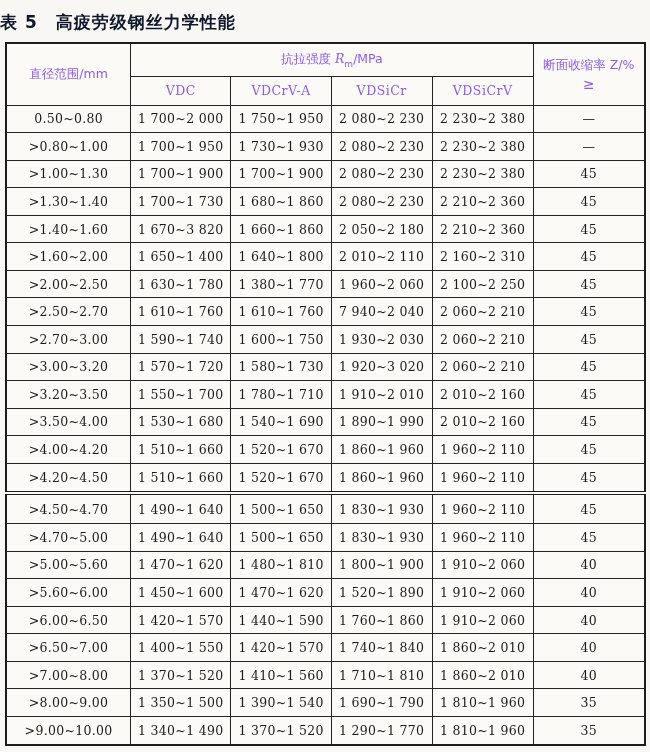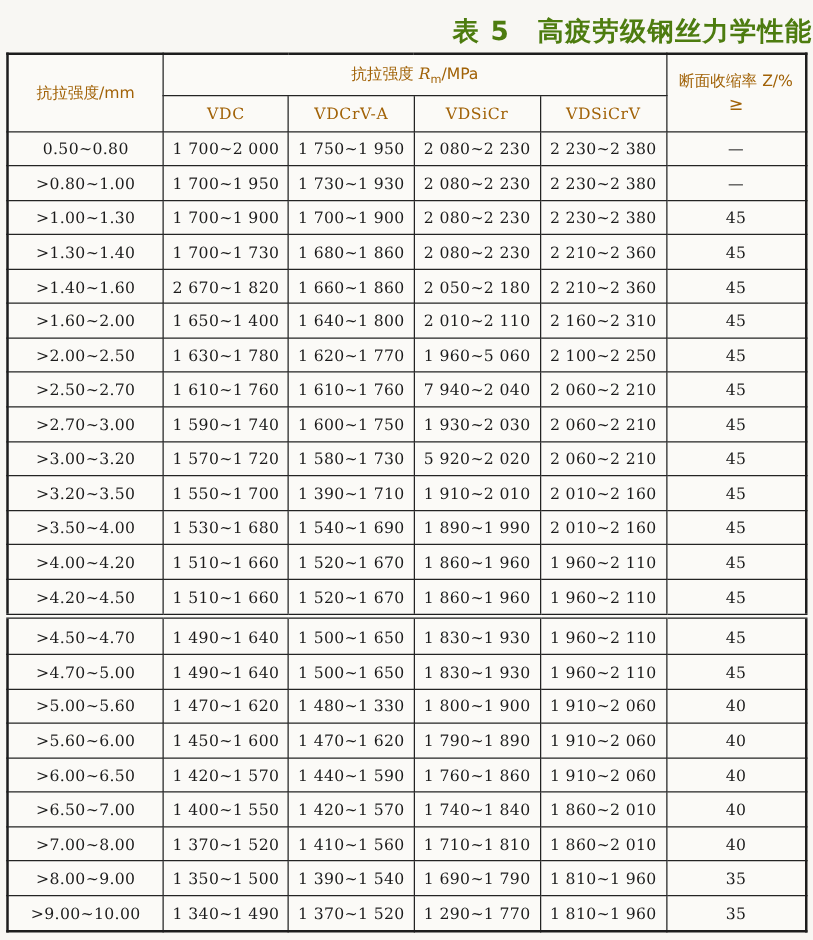--- a/index.html
+++ b/index.html
@@ -7,26 +7,26 @@
     width: 650px; height: 752px;
     background: #f8f7f3;
     font-family: "DejaVu Serif", "Liberation Serif", serif;
     color: #1b1b1b;
     overflow: hidden;
     position: relative;
   }
   .page-title {
     position: absolute;
     top: 11px; left: 0; right: 0;
-    text-align: right;
+    text-align: left;
     font-family: "DejaVu Sans", "Liberation Sans", sans-serif;
     font-weight: bold;
-    font-size: 21px;
+    font-size: 17px;
     letter-spacing: 1px;
-    color: #4d7c0f;
+    color: #0f172a;
   }
   table.spec-table {
     position: absolute;
     left: 5px; top: 42px;
     width: 641px; height: 704px;
     border-collapse: collapse;
     table-layout: fixed;
     background: #fbfaf7;
   }
   .spec-table th, .spec-table td {
@@ -38,21 +38,21 @@
     padding: 0;
     overflow: hidden;
     white-space: nowrap;
   }
   .spec-table { border: 2px solid #1d1d1d; }
   thead tr.hrow-1 { height: 33px; }
   thead tr.hrow-2 { height: 29px; margin-top: 48px; }
   thead th {
     font-family: "DejaVu Sans", "Liberation Sans", sans-serif;
     font-size: 12.5px;
-    color: #a16207;
+    color: #8b5cf6;
     border-bottom-width: 2px;
   }
   th.th-tensile { border-bottom-width: 1px; }
   th.th-tensile i { font-style: italic; font-family: "DejaVu Serif", serif; }
   th.th-tensile sub { font-size: 9px; }
   th.th-grade { font-family: "DejaVu Serif", "Liberation Serif", serif; letter-spacing: 0.5px; }
   th.th-reduction .line2 { font-size: 14px; margin-top: 2px; font-family: "DejaVu Sans", sans-serif; }
   tbody td { letter-spacing: 0.3px; }
   tbody tr.section-break td { border-top: 4px double #1d1d1d; border-radius: 15px; }
 </style>
@@ -65,21 +65,21 @@
   <colgroup>
     <col style="width:19.5%">
     <col style="width:15.7%">
     <col style="width:15.7%">
     <col style="width:15.8%">
     <col style="width:15.8%">
     <col style="width:17.5%">
   </colgroup>
   <thead>
     <tr class="hrow-1">
-      <th rowspan="2">抗拉强度/mm</th>
+      <th rowspan="2">直径范围/mm</th>
       <th colspan="4" class="th-tensile"><span>抗拉强度 </span><i>R</i><sub>m</sub><span>/MPa</span></th>
       <th rowspan="2" class="th-reduction">
         <div class="line1">断面收缩率 Z/%</div>
         <div class="line2">≥</div>
       </th>
     </tr>
     <tr class="hrow-2">
       <th class="th-grade">VDC</th>
       <th class="th-grade">VDCrV-A</th>
       <th class="th-grade">VDSiCr</th>
@@ -114,39 +114,39 @@
       <tr>
         <td>&gt;1.30~1.40</td>
         <td>1 700~1 730</td>
         <td>1 680~1 860</td>
         <td>2 080~2 230</td>
         <td>2 210~2 360</td>
         <td>45</td>
       </tr>
       <tr>
         <td>&gt;1.40~1.60</td>
-        <td>2 670~1 820</td>
+        <td>1 670~3 820</td>
         <td>1 660~1 860</td>
         <td>2 050~2 180</td>
         <td>2 210~2 360</td>
         <td>45</td>
       </tr>
       <tr>
         <td>&gt;1.60~2.00</td>
         <td>1 650~1 400</td>
         <td>1 640~1 800</td>
         <td>2 010~2 110</td>
         <td>2 160~2 310</td>
         <td>45</td>
       </tr>
       <tr>
         <td>&gt;2.00~2.50</td>
         <td>1 630~1 780</td>
-        <td>1 620~1 770</td>
-        <td>1 960~5 060</td>
+        <td>1 380~1 770</td>
+        <td>1 960~2 060</td>
         <td>2 100~2 250</td>
         <td>45</td>
       </tr>
       <tr>
         <td>&gt;2.50~2.70</td>
         <td>1 610~1 760</td>
         <td>1 610~1 760</td>
         <td>7 940~2 040</td>
         <td>2 060~2 210</td>
         <td>45</td>
@@ -156,28 +156,28 @@
         <td>1 590~1 740</td>
         <td>1 600~1 750</td>
         <td>1 930~2 030</td>
         <td>2 060~2 210</td>
         <td>45</td>
       </tr>
       <tr>
         <td>&gt;3.00~3.20</td>
         <td>1 570~1 720</td>
         <td>1 580~1 730</td>
-        <td>5 920~2 020</td>
+        <td>1 920~3 020</td>
         <td>2 060~2 210</td>
         <td>45</td>
       </tr>
       <tr>
         <td>&gt;3.20~3.50</td>
         <td>1 550~1 700</td>
-        <td>1 390~1 710</td>
+        <td>1 780~1 710</td>
         <td>1 910~2 010</td>
         <td>2 010~2 160</td>
         <td>45</td>
       </tr>
       <tr>
         <td>&gt;3.50~4.00</td>
         <td>1 530~1 680</td>
         <td>1 540~1 690</td>
         <td>1 890~1 990</td>
         <td>2 010~2 160</td>
@@ -211,30 +211,30 @@
         <td>&gt;4.70~5.00</td>
         <td>1 490~1 640</td>
         <td>1 500~1 650</td>
         <td>1 830~1 930</td>
         <td>1 960~2 110</td>
         <td>45</td>
       </tr>
       <tr>
         <td>&gt;5.00~5.60</td>
         <td>1 470~1 620</td>
-        <td>1 480~1 330</td>
+        <td>1 480~1 810</td>
         <td>1 800~1 900</td>
         <td>1 910~2 060</td>
         <td>40</td>
       </tr>
       <tr>
         <td>&gt;5.60~6.00</td>
         <td>1 450~1 600</td>
         <td>1 470~1 620</td>
-        <td>1 790~1 890</td>
+        <td>1 520~1 890</td>
         <td>1 910~2 060</td>
         <td>40</td>
       </tr>
       <tr>
         <td>&gt;6.00~6.50</td>
         <td>1 420~1 570</td>
         <td>1 440~1 590</td>
         <td>1 760~1 860</td>
         <td>1 910~2 060</td>
         <td>40</td>

